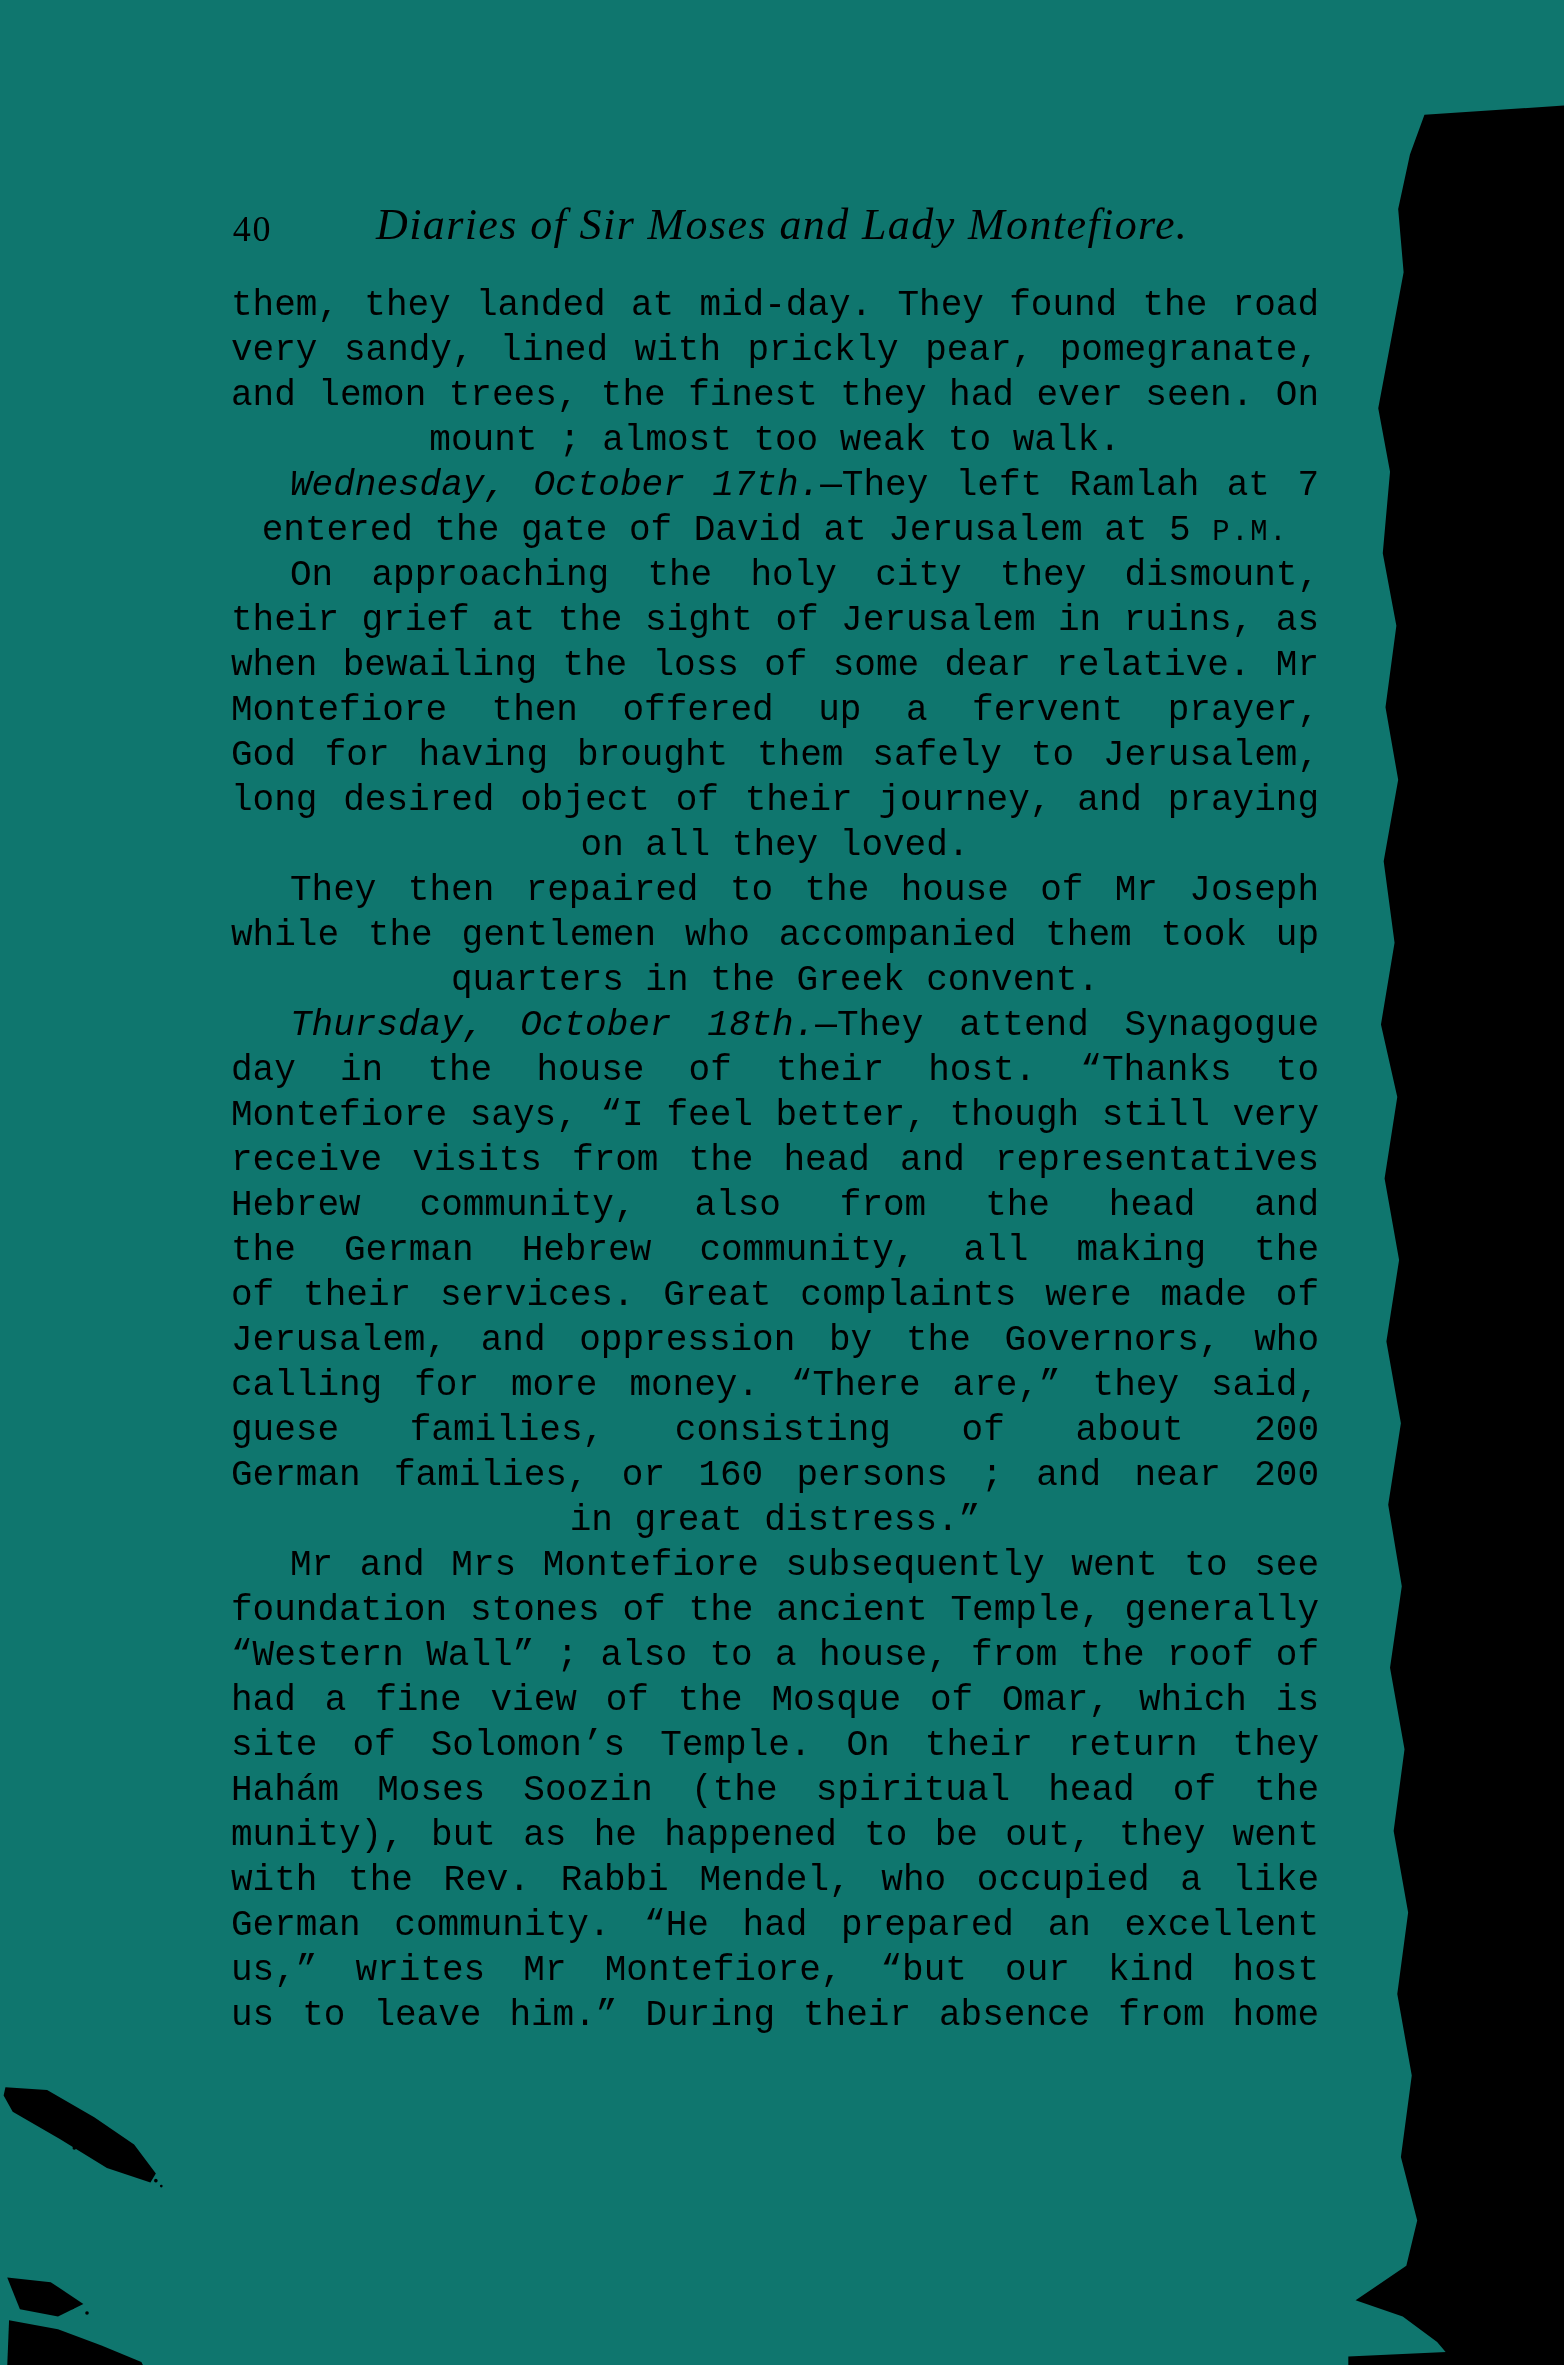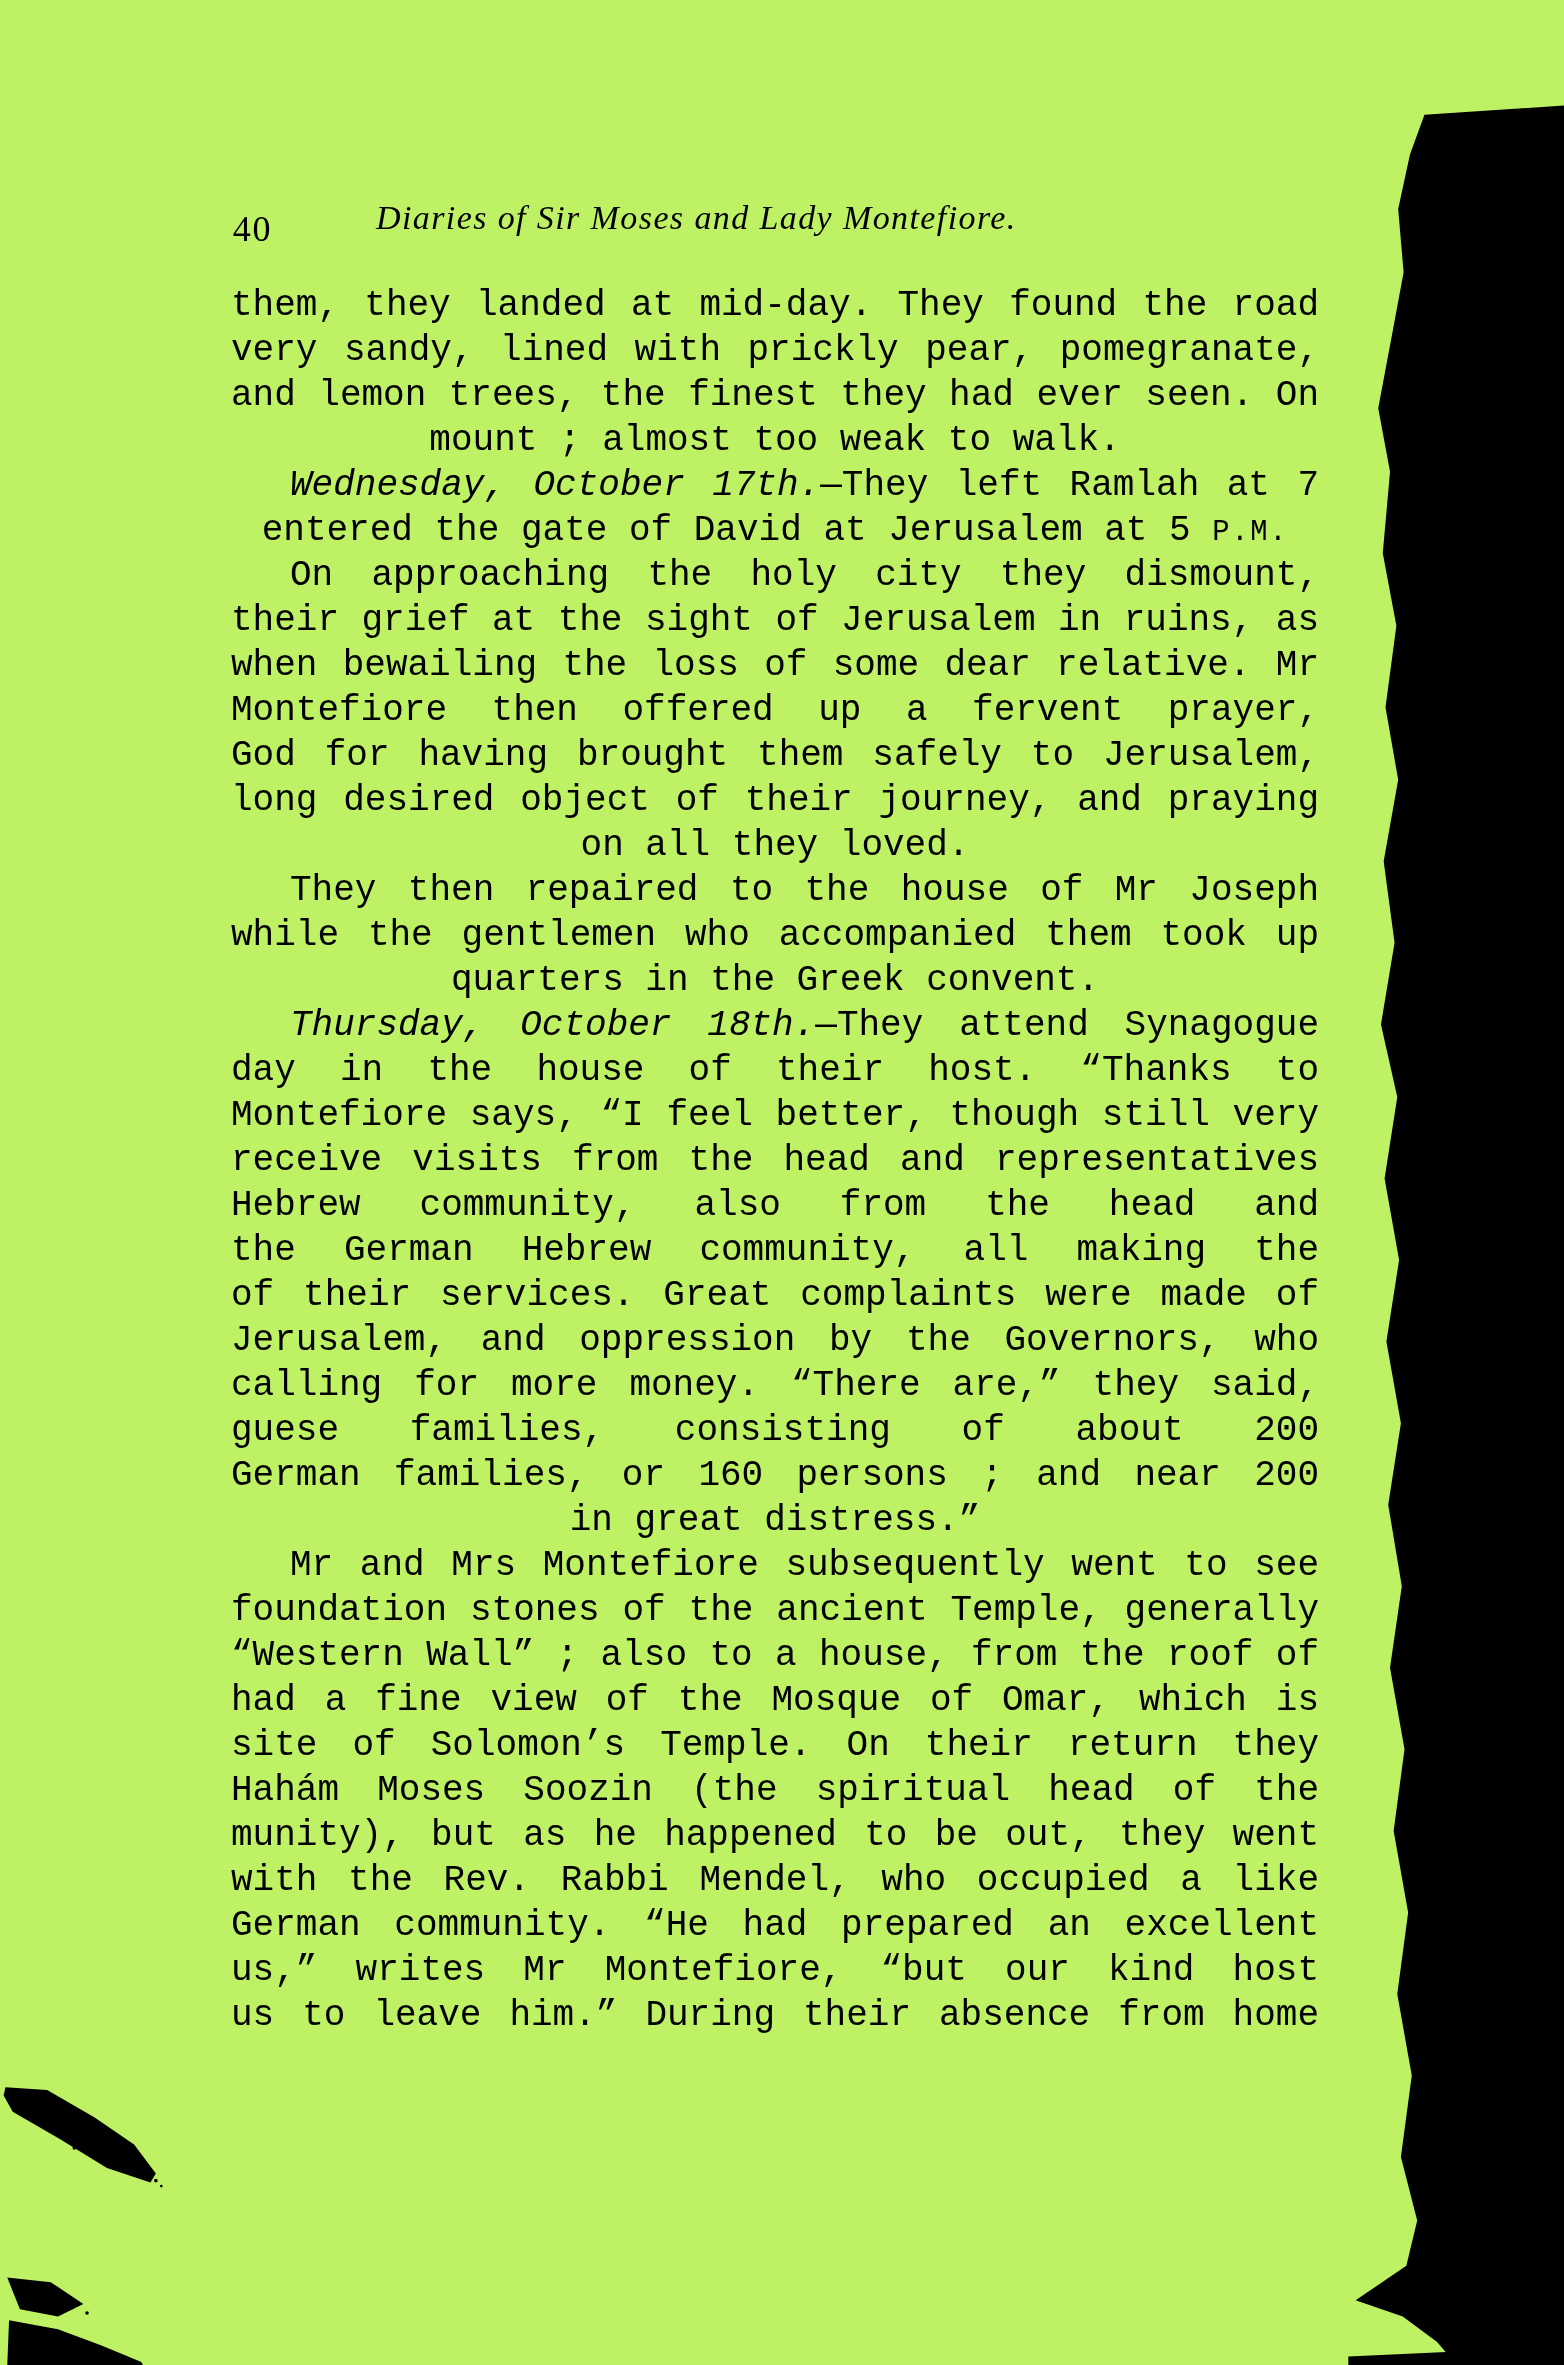--- a/index.html
+++ b/index.html
@@ -1,28 +1,28 @@
 <!DOCTYPE html>
 <html style="font-size:14.5px"><head>
 <meta charset="utf-8">
 <style>
   html,body{margin:0;padding:0;}
   body{
     width:1564px;height:2366px;position:relative;background:#ffffff;
     font-family:"Liberation Serif",serif;color:#000;
     -webkit-font-smoothing:antialiased;
   }
-  .page{position:absolute;inset:0;background:#bef264;overflow:hidden;}
+  .page{position:absolute;inset:0;background:#0f766e;overflow:hidden;}
 
   
   .header{position:absolute;top:199px;left:231px;width:1088px;height:54px;}
   .pagenum{position:absolute;left:1.8px;top:9px;font-size:36px;letter-spacing:1.8px;}
   .head-title{
     position:absolute;left:145px;top:0;
-    font-style:italic;font-size:34px;letter-spacing:1.4px;white-space:nowrap;
+    font-style:italic;font-size:44px;letter-spacing:1.4px;white-space:nowrap;
   }
 
   
   .bodytext{position:absolute;top:283px;left:231px;width:1088px;}
   .line{
     height:45px;line-height:45px;font-size:36px;overflow:hidden;
     text-align:justify;text-justify:inter-word;white-space:normal;font-family:Liberation Mono, monospace;
   }
   .line.j::after{content:"";display:inline-block;width:100%;height:0;}
   .line.flush{text-align:center;}

